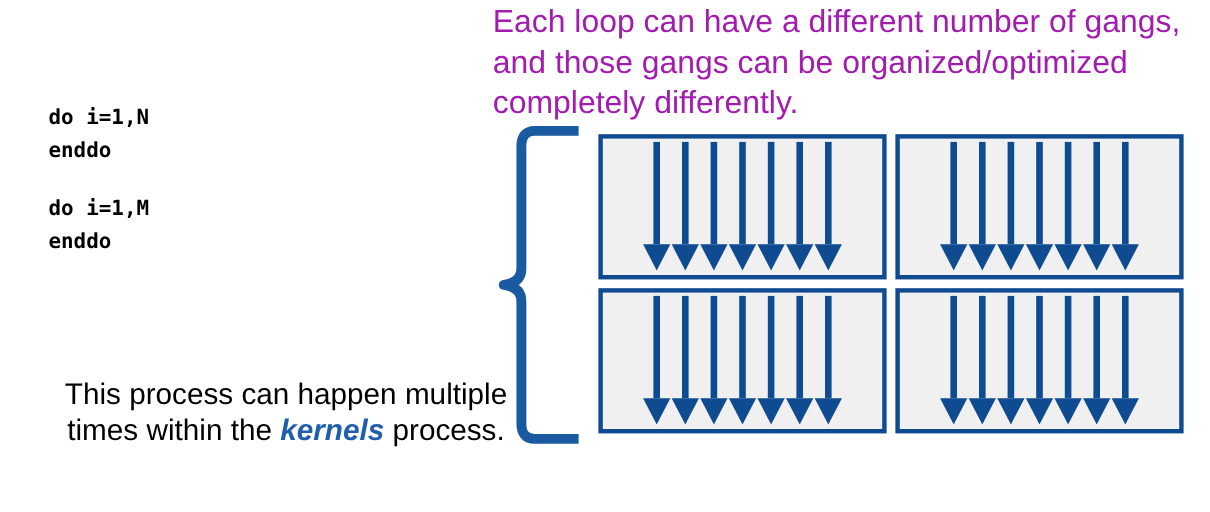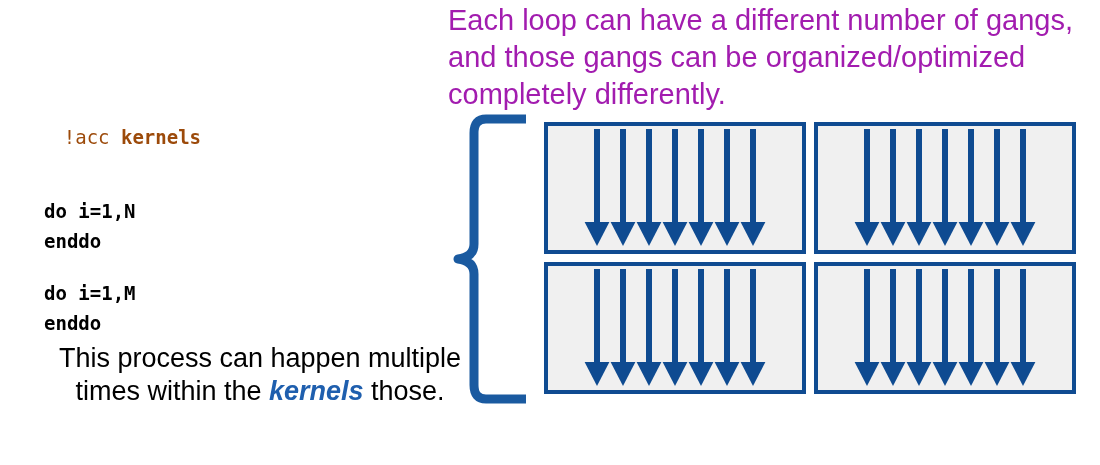--- a/index.html
+++ b/index.html
@@ -113,34 +113,31 @@
   .gang-box svg {
     display: block;
     width: 100%;
     height: 100%;
   }
 </style>
 </head>
 <body>
 
 <div id="code-panel">
-  <div class="code-line directive">
-    <span>!acc </span><span class="kw">kernels</span>
-  </div>
   <div id="code-body">
       <div class="code-line stmt">do i=1,N</div>
       <div class="code-line stmt">enddo</div>
       <div class="code-gap"></div>
       <div class="code-line stmt">do i=1,M</div>
       <div class="code-line stmt">enddo</div>
     </div>
 </div>
 
 <div id="process-caption">
-  <span>This process can happen multiple times within the </span><span class="kernels-em">kernels</span><span> those.</span>
+  <span>This process can happen multiple times within the </span><span class="kernels-em">kernels</span><span> process.</span>
 </div>
 
 <div id="gang-note">Each loop can have a different number of gangs, and those gangs can be organized/optimized completely differently.</div>
 
 <div id="brace-wrap">
   <svg viewBox="0 0 76 294" width="76" height="294" xmlns="http://www.w3.org/2000/svg">
     <path d="M 74 7
              L 34 7
              Q 22 7 22 21
              L 22 132

